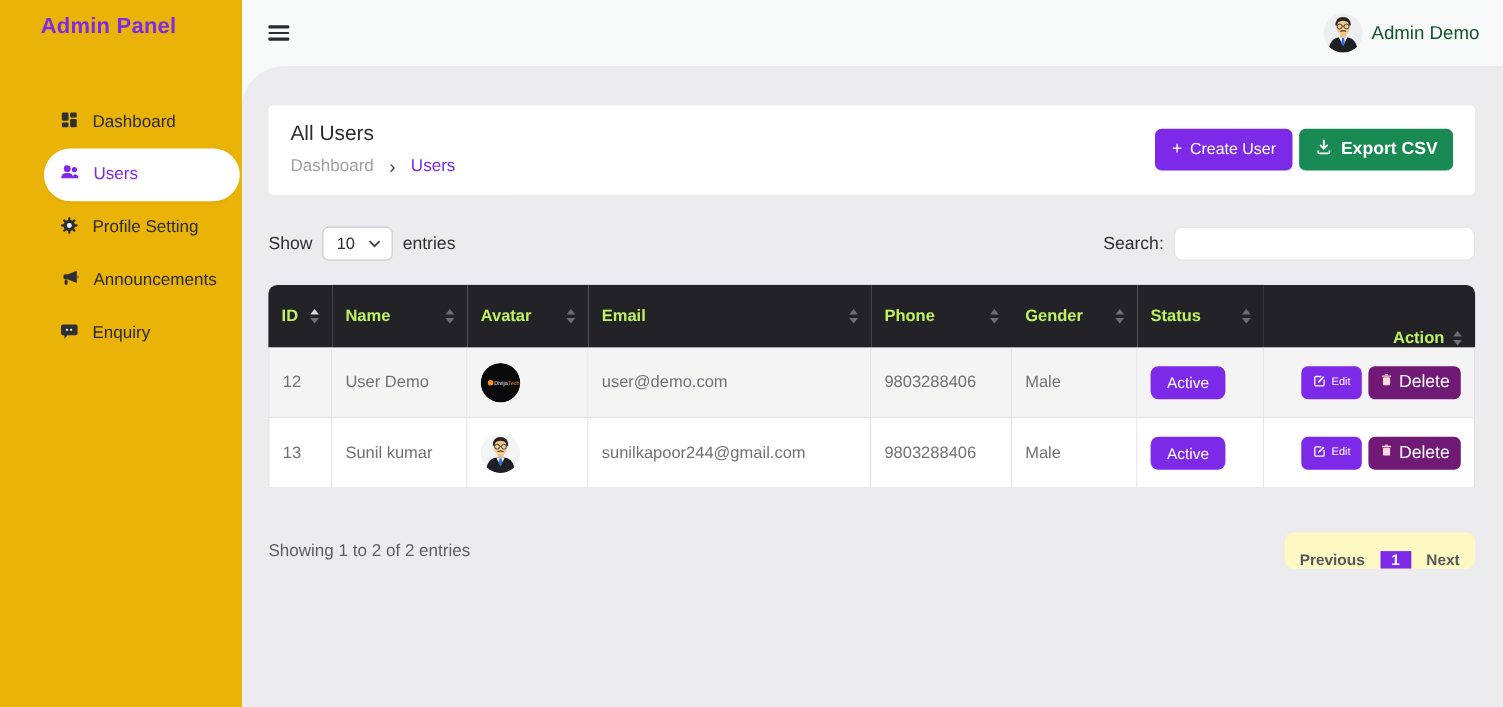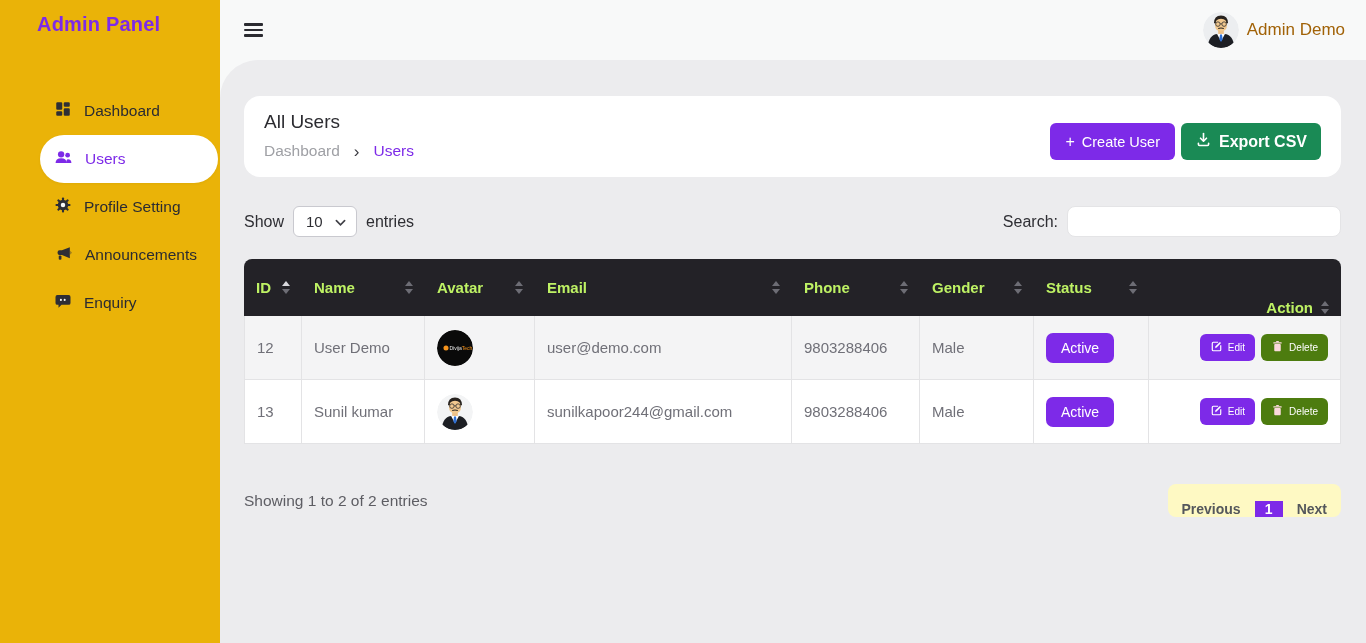--- a/index.html
+++ b/index.html
@@ -19,25 +19,25 @@
     border-radius:30px;
   }
   .nav-item.active { background:#ffffff; color:#7d2ae8; box-shadow:0 1px 3px rgba(0,0,0,.05); }
   .nav-item svg { flex:0 0 auto; }
   
   .main { margin-left:220px; }
   .topbar { height:60px; display:flex; align-items:center; justify-content:space-between; padding:0 21px 0 24px; background:#f8f9f9; }
   .hamburger { width:19px; cursor:pointer; }
   .hamburger span { display:block; height:2.6px; background:#2b2b31; margin:3.2px 0; border-radius:1px; }
   .profile { display:flex; align-items:center; gap:8px; cursor:pointer; }
-  .profile-name { font-size:17px; color:#a16207; }
+  .profile-name { font-size:17px; color:#14532d; }
   .avatar { width:36px; height:36px; border-radius:50%; display:block; }
   
   .content { background:#ececee; border-top-left-radius:38px; min-height:583px; padding:36px 25px 0 24px; }
-  .page-card { background:#fff; border-radius:16px; padding:15px 20px 17px 20px; display:flex; justify-content:space-between; align-items:flex-end; }
+  .page-card { background:#fff; border-radius:4px; padding:15px 20px 17px 20px; display:flex; justify-content:space-between; align-items:center; }
   .page-title { font-size:19px; font-weight:500; color:#2c2c31; }
   .breadcrumb { margin-top:9px; font-size:15.5px; display:flex; align-items:center; gap:14px; }
   .crumb-parent { color:#9fa0a5; }
   .crumb-sep { color:#3a3a40; font-size:17px; line-height:1; }
   .crumb-current { color:#7d2ae8; cursor:pointer; }
   .card-actions { display:flex; gap:6px; }
   .btn { border:none; cursor:pointer; color:#fff; border-radius:6px; display:flex; align-items:center; gap:7px; font-family:inherit; }
   .btn-create { background:#7d2ae8; font-size:14.5px; padding:9px 15px; }
   .btn-create .plus { font-size:16px; line-height:1; }
   .btn-export { background:#1a8a55; font-size:16px; font-weight:600; padding:8px 14px; }
@@ -71,21 +71,21 @@
   tbody td {
     height:64px; padding:0 12px; font-size:15px; color:#707078;
     border-right:1px solid #e3e3e5; border-bottom:1px solid #e3e3e5; background:#fff;
     overflow:hidden; white-space:nowrap;
   }
   tbody td:first-child { border-left:1px solid #e3e3e5; }
   tr.odd td { background:#f4f4f5; }
   .btn-status { background:#7d2ae8; font-size:14px; padding:7px 15px; border-radius:7px; }
   .cell-actions { display:flex; justify-content:flex-end; gap:6px; }
   .btn-edit { background:#7d2ae8; font-size:10px; padding:6px 10px; gap:5px; }
-  .btn-delete { background:#4d7c0f; font-size:10px; padding:6px 10px; gap:5px; }
+  .btn-delete { background:#701a75; font-size:16px; padding:6px 10px; gap:5px; }
   
   .table-footer { display:flex; justify-content:space-between; align-items:center; margin-top:40px; }
   .entries-info { font-size:15.5px; color:#5d5d63; }
   .pagination { display:flex; align-items:flex-end; height:33px; background:#fef9c3; border-radius:8px; overflow:hidden; font-size:14px; font-weight:600; color:#54575c; }
   .page-btn { display:flex; align-items:center; padding:0 14px; cursor:pointer; }
   .page-current { width:28px; display:flex; align-items:center; justify-content:center; background:#7d2ae8; color:#fff; cursor:pointer; }
 </style>
 </head>
 <body>
 

